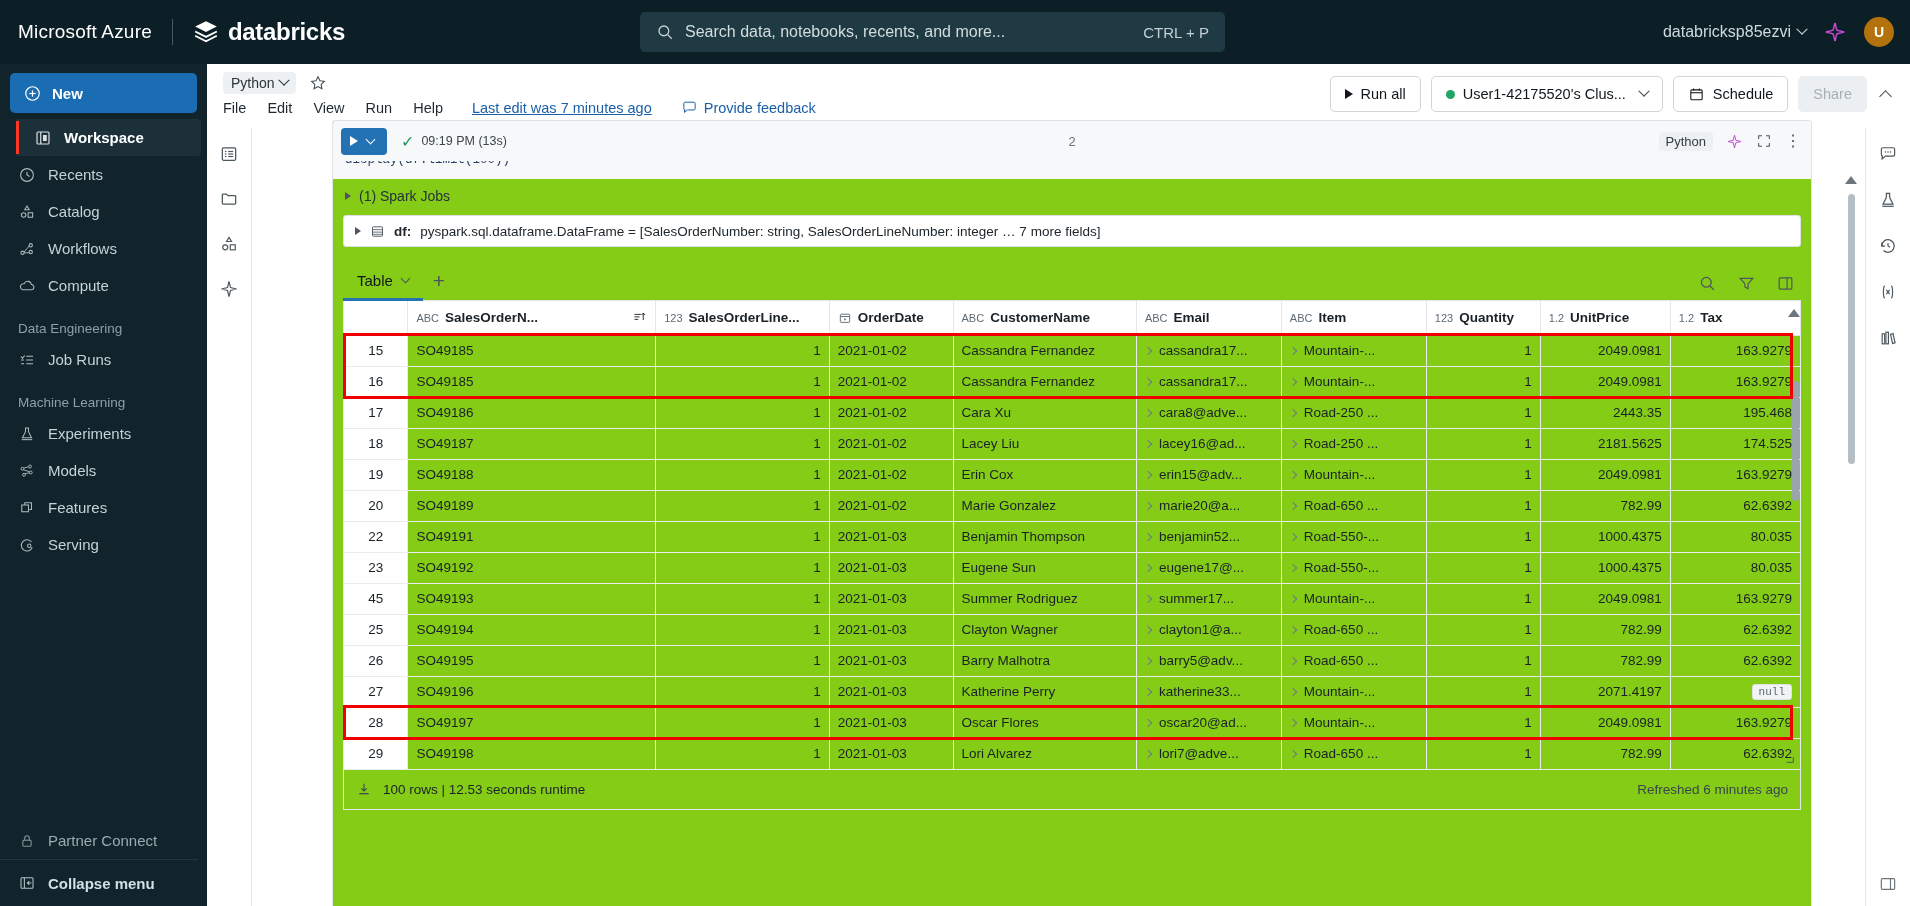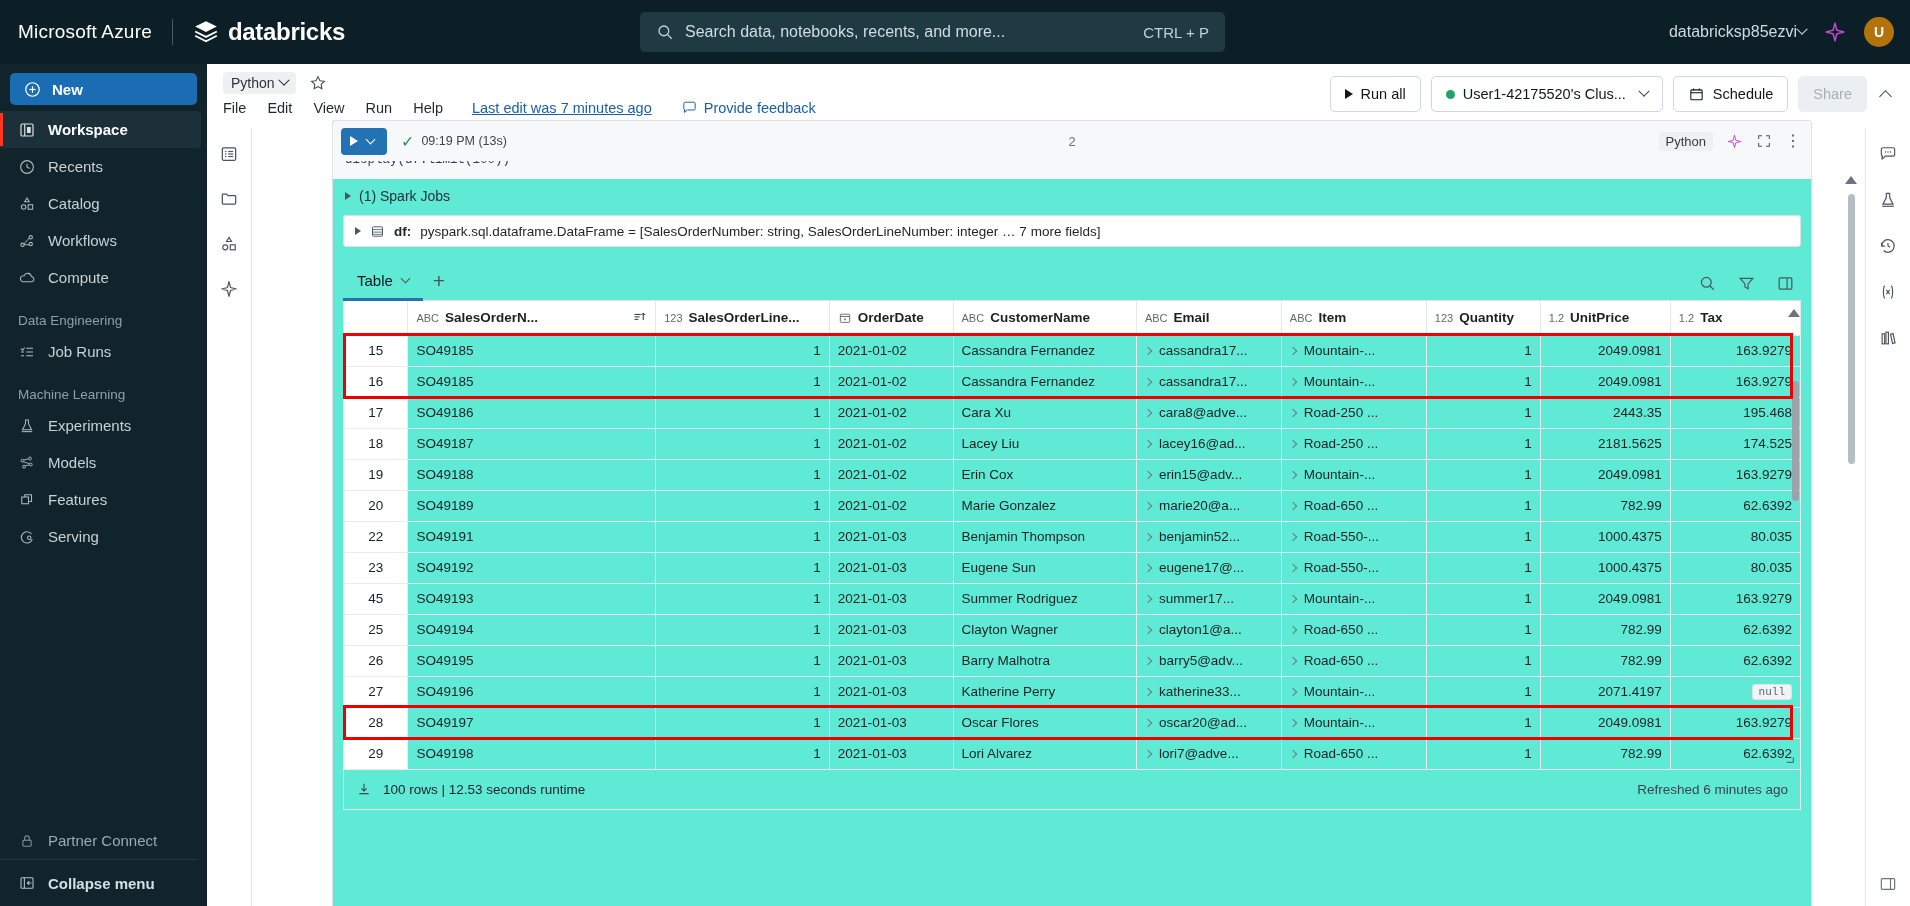--- a/index.html
+++ b/index.html
@@ -37,50 +37,50 @@
     display: flex; align-items: center; padding: 0 16px; cursor: text;
   }
   .search-icon { width: 18px; height: 18px; flex: 0 0 auto; opacity: .9; }
   .search-ph { color: #d3dde0; font-size: 16px; margin-left: 11px; flex: 1; }
   .search-kbd { color: #c3d0d4; font-size: 15px; }
 
   .topright {
     position: absolute; right: 16px; top: 0; height: 64px;
     display: flex; align-items: center; gap: 18px;
   }
-  .acct { color: #cfdade; font-size: 16px; display: flex; align-items: center; gap: 1px; }
+  .acct { color: #cfdade; font-size: 16px; display: flex; align-items: center; gap: 7px; }
   .chev-d { display:inline-block; width:8px; height:8px; border-right:1.6px solid #cfdade;
             border-bottom:1.6px solid #cfdade; transform: rotate(45deg) translate(-2px,-2px); }
   .sparkle-top { width: 22px; height: 22px; }
   .avatar {
     width: 30px; height: 30px; border-radius: 50%; background: #b3720b;
     color: #fff; font-size: 14px; font-weight: 600;
     display: flex; align-items: center; justify-content: center;
   }
 
   
   .sidebar {
     position: absolute; left: 0; top: 64px; width: 207px; height: 842px;
     background: #11242b; padding-top: 9px;
   }
   .new-btn {
-    margin: 0 10px; height: 32px; background: #1b6db3; border-radius: 5px;
+    margin: 0 10px; height: 40px; background: #1b6db3; border-radius: 5px;
     display: flex; align-items: center; padding-left: 14px; gap: 11px;
     color: #fff; font-size: 15px; font-weight: 600; cursor: pointer;
   }
   .plus-circ { width: 17px; height: 17px; }
   .nav-item {
     height: 37px; display: flex; align-items: center; gap: 12px;
     padding-left: 18px; color: #c5d2d6; font-size: 15px; cursor: pointer;
     position: relative;
   }
   .nav-item .ico { width: 18px; height: 18px; flex: 0 0 auto; opacity: .85; }
   .nav-item.active {
     background: #1b3038; color: #ffffff; font-weight: 600;
-    margin: 0 6px 0 0; border-radius: 0 4px 4px 0;
+    margin: 0 6px 0 16px; border-radius: 0 4px 4px 0;
   }
   .nav-item.active::before {
     content: ""; position: absolute; left: 0; top: 2px; bottom: 2px;
     width: 3px; background: #ff3621;
   }
   .nav-section {
     color: #8da0a7; font-size: 13.5px; padding: 17px 0 5px 18px;
   }
   .sidebar-bottom { position: absolute; left: 0; bottom: 0; width: 198px; }
   .divider-line { height: 1px; background: #22383f; margin: 0; }
@@ -191,21 +191,21 @@
   }
   .kebab { font-size: 16px; color: #4c565d; cursor: pointer; letter-spacing: 0; line-height: 1; }
 
   .code-strip {
     height: 18px; background: #f7f8fa; padding-left: 12px;
     font-family: "Liberation Mono", monospace; font-size: 12.5px;
     color: #2b3f66; overflow: hidden; position: relative;
   }
   .code-strip span { position: relative; top: -8px; }
 
-  .outpanel { background: #5eead4; height: 728px; position: relative; }
+  .outpanel { background: #84cc16; height: 728px; position: relative; }
 
   .sparkjobs {
     display: flex; align-items: center; gap: 8px;
     padding: 9px 0 9px 12px; font-size: 14px; color: #26313a;
     cursor: pointer;
   }
   .tri-right {
     width: 0; height: 0; border-left: 6px solid #4d5660;
     border-top: 4.5px solid transparent; border-bottom: 4.5px solid transparent;
   }

